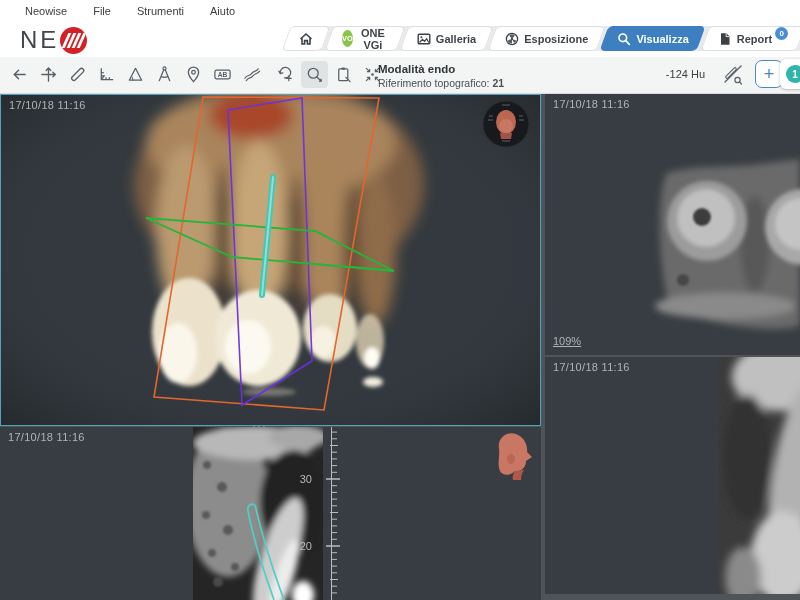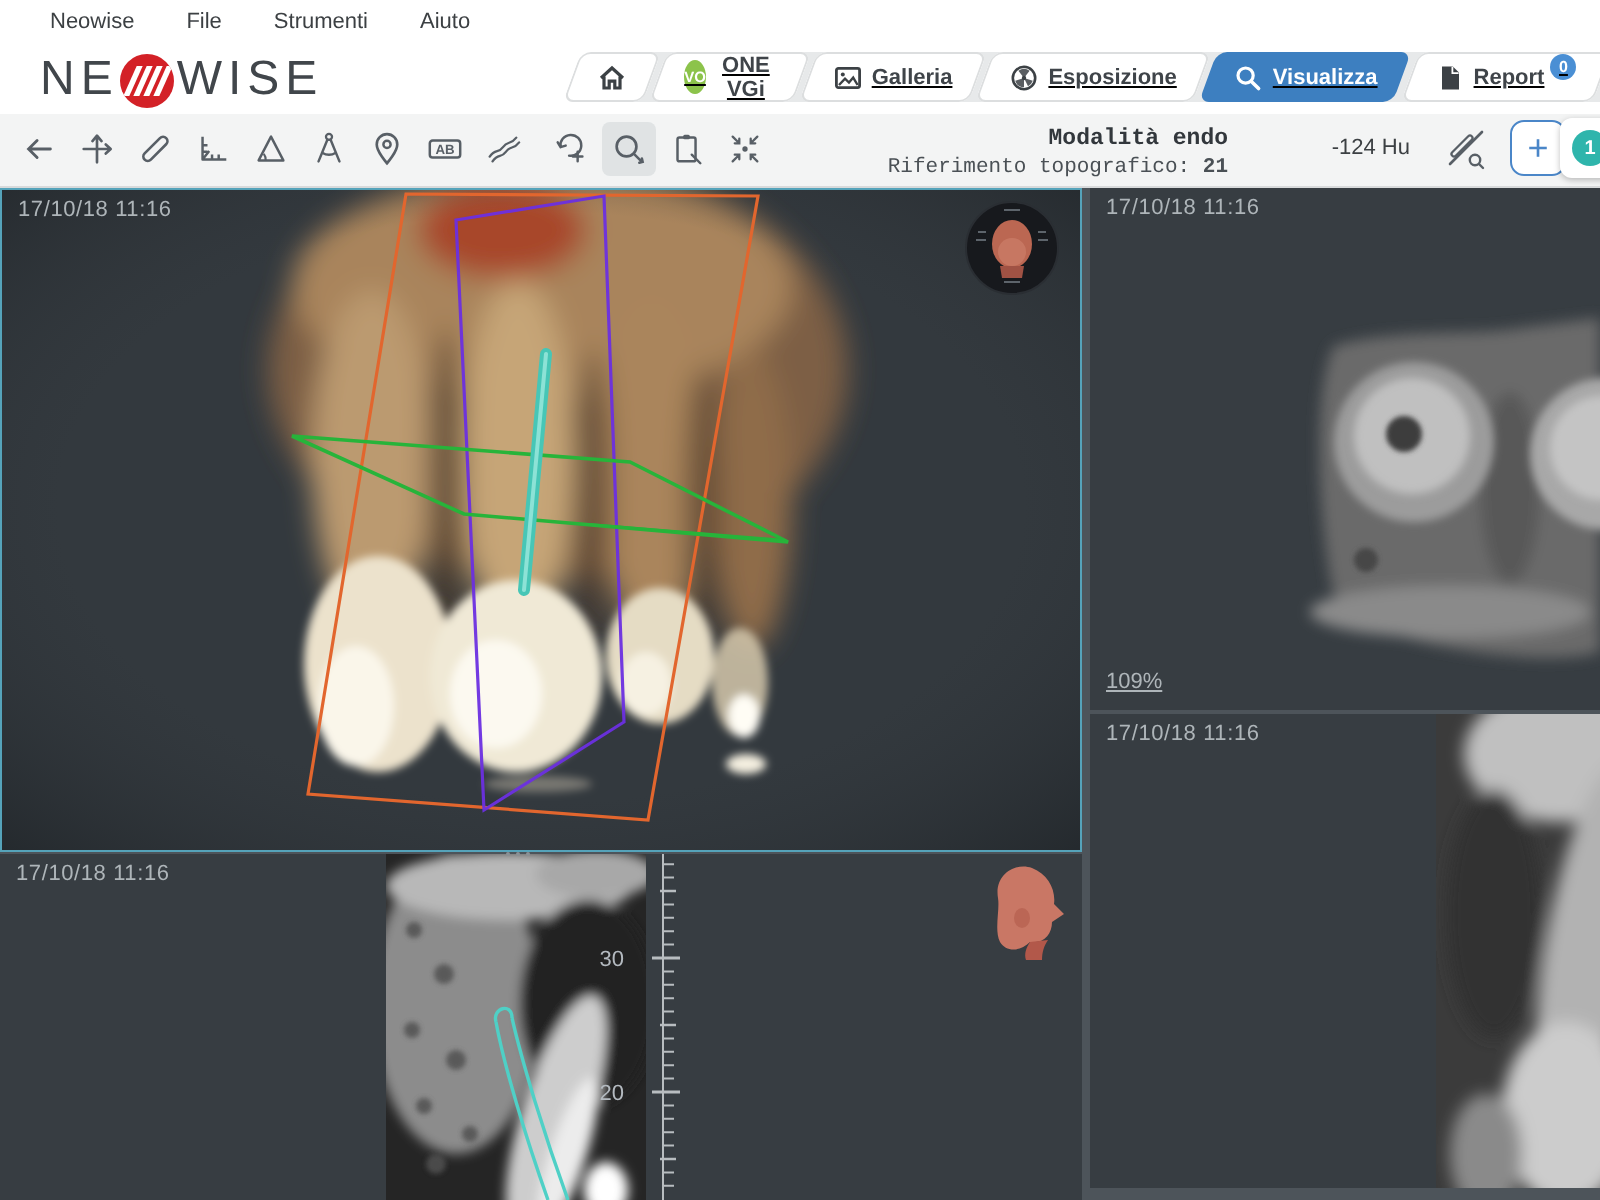--- a/index.html
+++ b/index.html
@@ -16,21 +16,21 @@
   
   .header { position:absolute; top:24px; left:0; right:0; height:33px; background:#fff; z-index:20;text-align:center; }
   .logo { position:absolute; left:20px; top:2px; display:flex; align-items:center; }
   .logo .word { font-size:24px; font-weight:500; color:#41464b; letter-spacing:3px; }
   .logo .disc { width:27px; height:27px; border-radius:50%; background:#d32127;
                 display:flex; align-items:center; justify-content:center; margin:0 1px; overflow:hidden; }
   .logo .disc i { display:block; width:2.6px; height:15px; background:#fff; transform:skewX(-24deg); margin:0 1.1px; }
 
   .tabstrip { position:absolute; top:2px; left:292px; right:-14px; height:25px;
               background:#e7e9ea; transform:skewX(-20deg); border-radius:4px; }
-  .tabs { position:absolute; top:2px; left:286px; display:flex; gap:3px; height:25px;text-decoration:underline; }
+  .tabs { position:absolute; top:2px; left:286px; display:flex; gap:3px; height:25px; }
   .tab { position:relative; height:25px; display:flex; align-items:center; gap:5px;
          padding:0 13px; font-size:11px; font-weight:700; color:#3f4449; cursor:pointer; }
   .tab::before { content:""; position:absolute; inset:0; background:#fff; transform:skewX(-20deg);
                  border-radius:5px; box-shadow:0 0 0 1px #dcdedf inset; }
   .tab > * { position:relative; }
   .tab.active { color:#fff; }
   .tab.active::before { background:#3d7fc0; box-shadow:none; }
   .vo-badge { width:17px; height:17px; border-radius:50%; background:#8cc34b; color:#fff;
               font-size:7.5px; font-weight:700; display:flex; align-items:center; justify-content:center; }
   .count-badge { width:13px; height:13px; border-radius:50%; background:#4a8fd4; color:#fff;
@@ -42,21 +42,21 @@
   
   .toolbar { position:absolute; top:55px; left:0; right:0; height:39px; background:#f3f4f4;
              border-bottom:1px solid #d8dadb; z-index:10; }
   .toolgroup { position:absolute; top:6px; display:flex; gap:2px; }
   .toolgroup.g1 { left:6px; }
   .toolgroup.g2 { left:272px; }
   .toolbtn { width:27px; height:27px; border-radius:4px; display:flex; align-items:center;
              justify-content:center; color:#585f66; cursor:pointer; }
   .toolbtn.active { background:#e0e3e4; }
   .toolbtn svg { width:19px; height:19px; }
-  .mode { position:absolute; left:378px; top:8px; width:236px; text-align:right;font-family:Liberation Mono, monospace; }
+  .mode { position:absolute; left:378px; top:8px; width:236px; text-align:left; }
   .mode .t { font-size:11.5px; font-weight:700; color:#32373c; }
   .mode .s { font-size:10.5px; color:#4a5055; margin-top:2px; }
   .mode .s b { font-weight:700; }
   .hu { position:absolute; top:13px; right:95px; font-size:11px; color:#3c4043; }
   .vis-icon { position:absolute; top:9px; right:56px; width:22px; height:22px; color:#585f66; cursor:pointer; }
   .add-btn { position:absolute; top:5px; right:17px; width:28px; height:28px; background:#fff;
              border:1.5px solid #4a86c8; border-radius:7px; color:#4a86c8; font-size:18px; font-weight:400;
              display:flex; align-items:center; justify-content:center; cursor:pointer; line-height:1; }
   .counter-card { position:absolute; top:4px; right:-26px; width:46px; height:30px; background:#fff;
                   border-radius:6px; box-shadow:0 1px 3px rgba(0,0,0,.25); display:flex; align-items:center;
@@ -92,21 +92,20 @@
 
   <div class="header">
     <div class="logo">
       <span class="word">NE</span>
       <span class="disc">
           <i></i>
           <i></i>
           <i></i>
           <i></i>
         </span>
-      <span class="word">WISE</span>
     </div>
 
     <div class="tabstrip"></div>
     <div class="tabs">
 
       <div class="tab">
         <svg class="tabicon" viewBox="0 0 14 14">
           <path d="M1.5,7 L7,2 L12.5,7 M3,6.3 V12 H5.6 V8.6 H8.4 V12 H11 V6.3" fill="none" stroke="currentColor" stroke-width="1.6"></path>
         </svg>
       </div>

